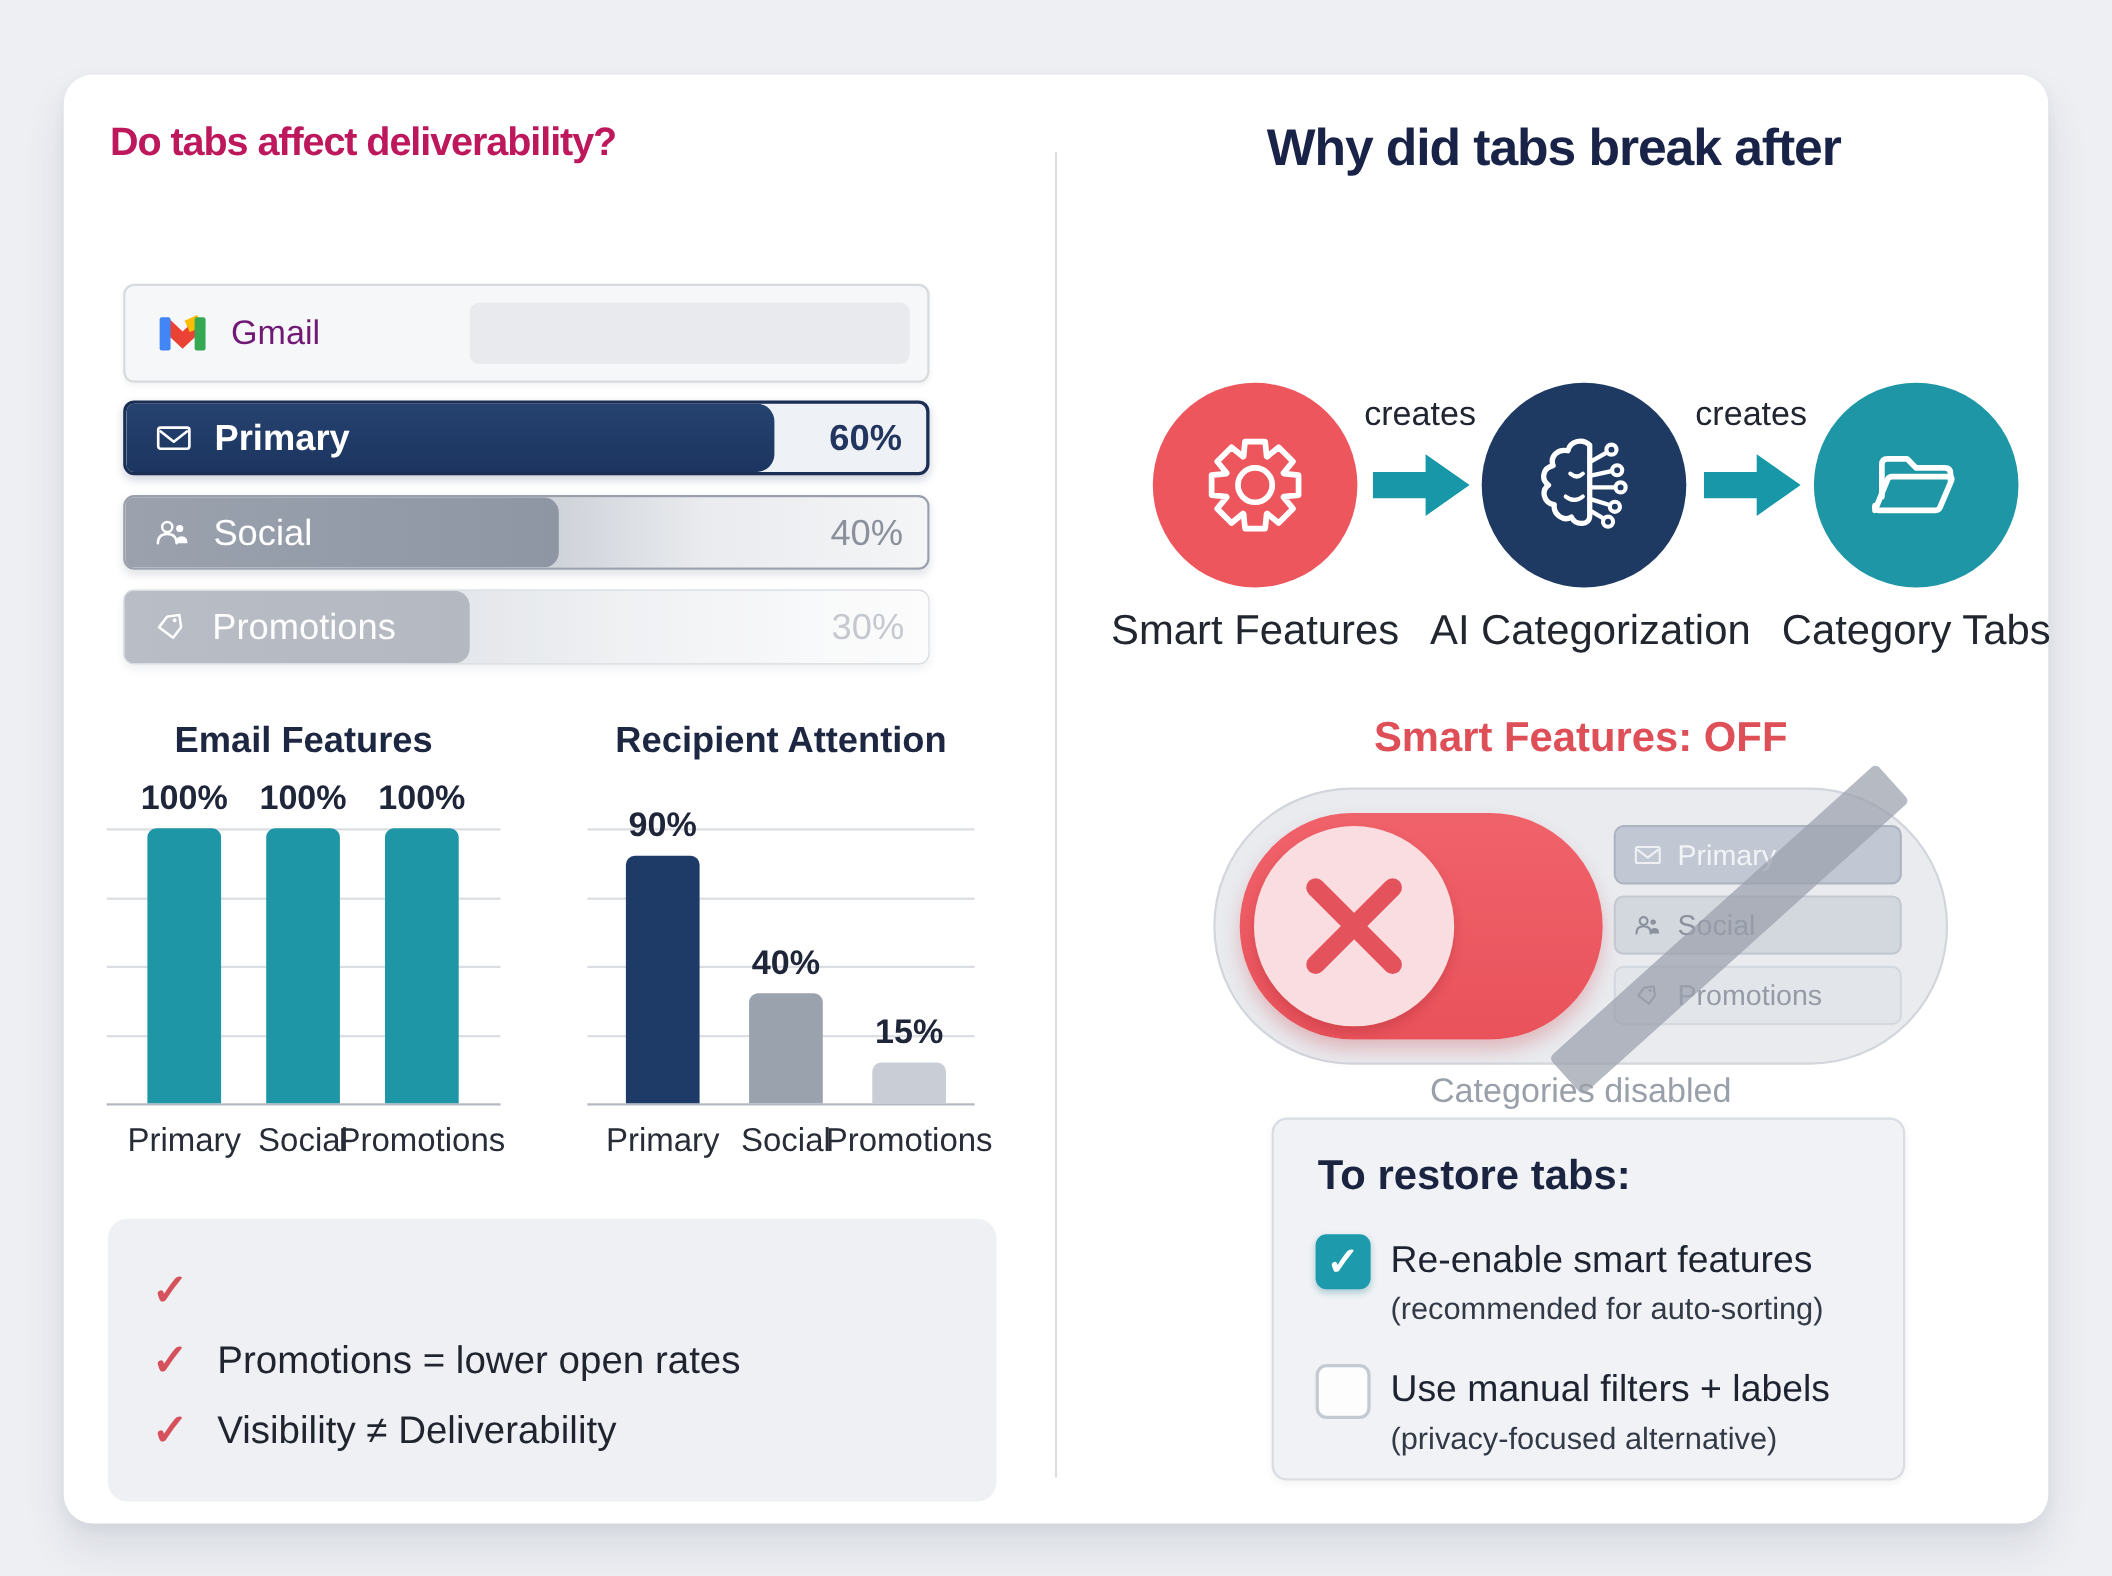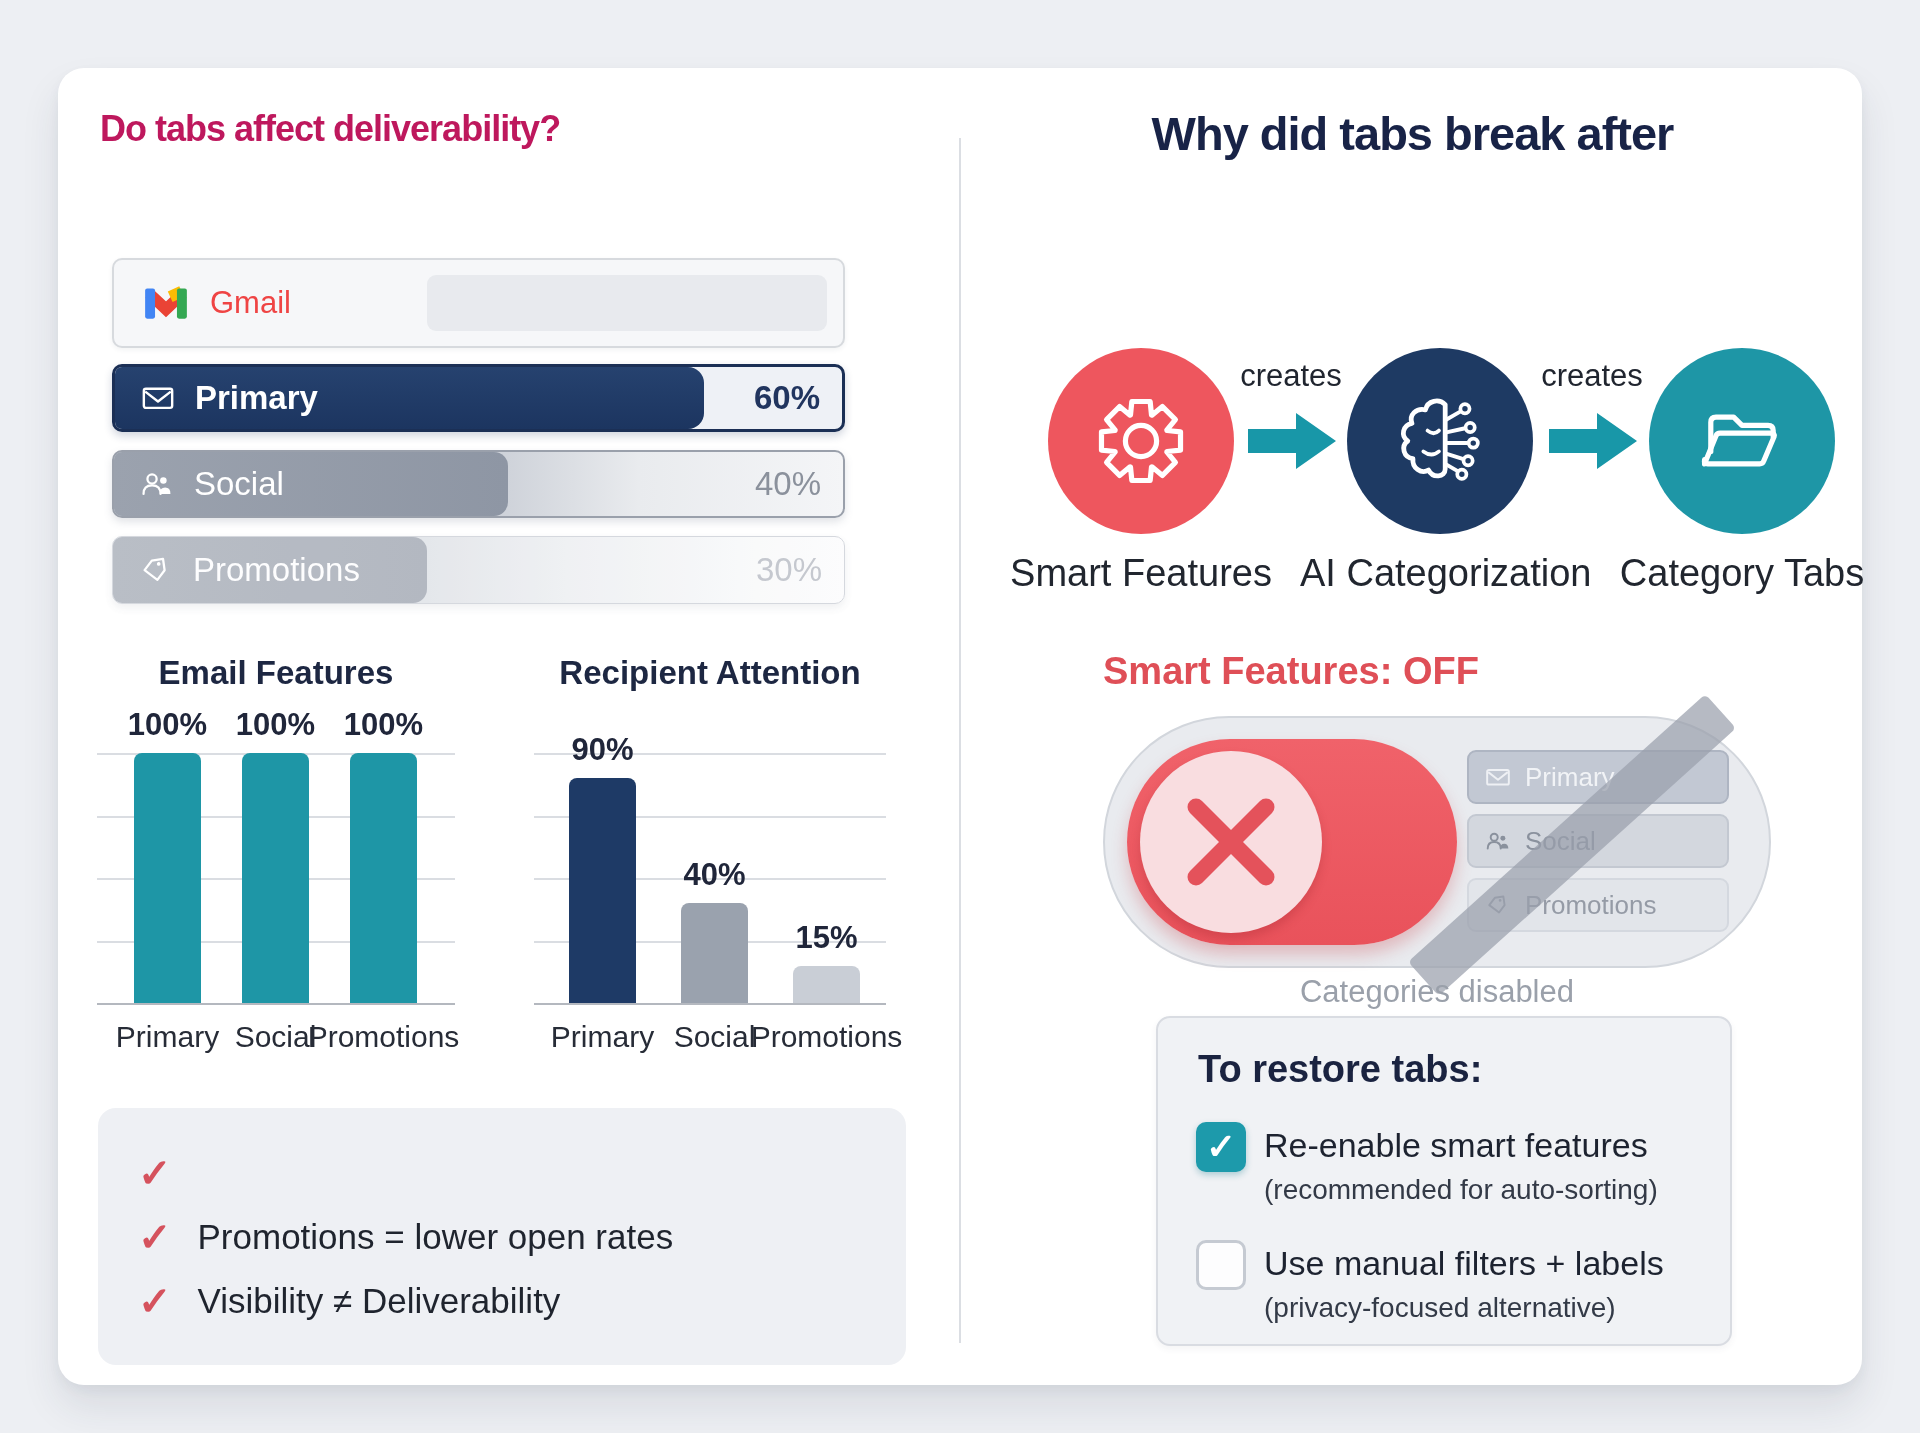--- a/index.html
+++ b/index.html
@@ -21,21 +21,21 @@
     position:absolute;left:100px;top:108px;width:745px;text-align:left;
     font-size:36px;font-weight:800;letter-spacing:-1px;color:#be185d;
   }
   .gmail-bar{
     position:absolute;left:112px;top:258px;width:733px;height:90px;
     background:#f6f7f9;border:2px solid #d7dade;border-radius:10px;
     box-shadow:0 2px 5px rgba(40,50,70,.06);box-sizing:border-box;
   }
   .gmail-logo{position:absolute;left:28px;top:24px;width:48px;height:38px;}
   .gmail-label{position:absolute;left:96px;top:0;height:86px;display:flex;align-items:center;
-    font-size:31px;color:#ef4444;font-weight:500;}
+    font-size:31px;color:#701a75;font-weight:500;}
   .search-pill{
     position:absolute;right:16px;top:15px;width:400px;height:56px;
     background:#e8eaee;border-radius:9px;
   }
 
   .tabbar{
     position:absolute;left:112px;width:733px;height:68px;border-radius:10px;
     box-sizing:border-box;overflow:hidden;
   }
   .tabbar .fill{position:absolute;left:0;top:0;bottom:0;}
@@ -94,21 +94,21 @@
   }
   .node-circle{position:absolute;top:348px;width:186px;height:186px;border-radius:50%;
     display:flex;align-items:center;justify-content:center;}
   .node-label{position:absolute;top:552px;width:280px;text-align:center;
     font-size:38px;font-weight:500;color:#21262f;white-space:nowrap;}
   .conn-label{position:absolute;top:358px;width:170px;text-align:center;
     font-size:31px;font-weight:500;color:#20252f;}
   .flow-arrow{position:absolute;top:409px;width:88px;height:64px;}
 
   .status-heading{
-    position:absolute;left:1103px;top:650px;width:668px;
+    position:absolute;left:1103px;top:650px;width:668px;text-align:center;
     font-size:38px;font-weight:800;color:#df4f57;
   }
   .toggle-wrap{
     position:absolute;left:1103px;top:716px;width:668px;height:252px;
     background:#e9ebef;border:2px solid #d2d6dc;border-radius:127px;box-sizing:border-box;
   }
   .toggle-pill{
     position:absolute;left:1127px;top:739px;width:330px;height:206px;border-radius:104px;
     background:linear-gradient(180deg,#f0626a,#e9525b);
     box-shadow:0 10px 16px rgba(200,60,70,.28);

